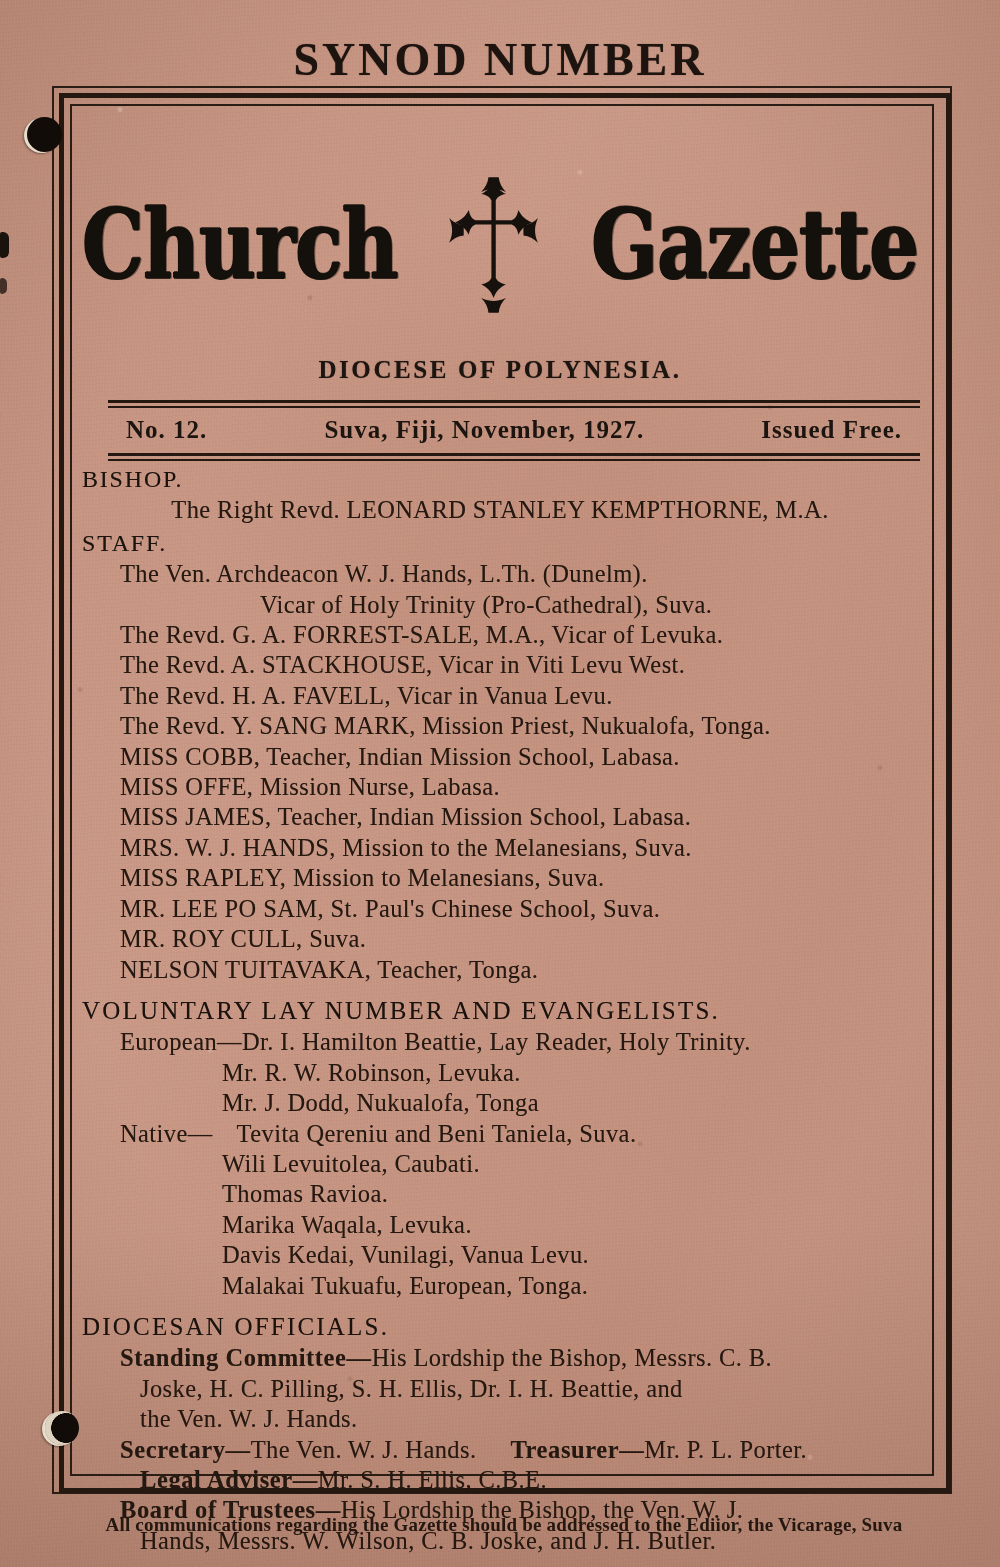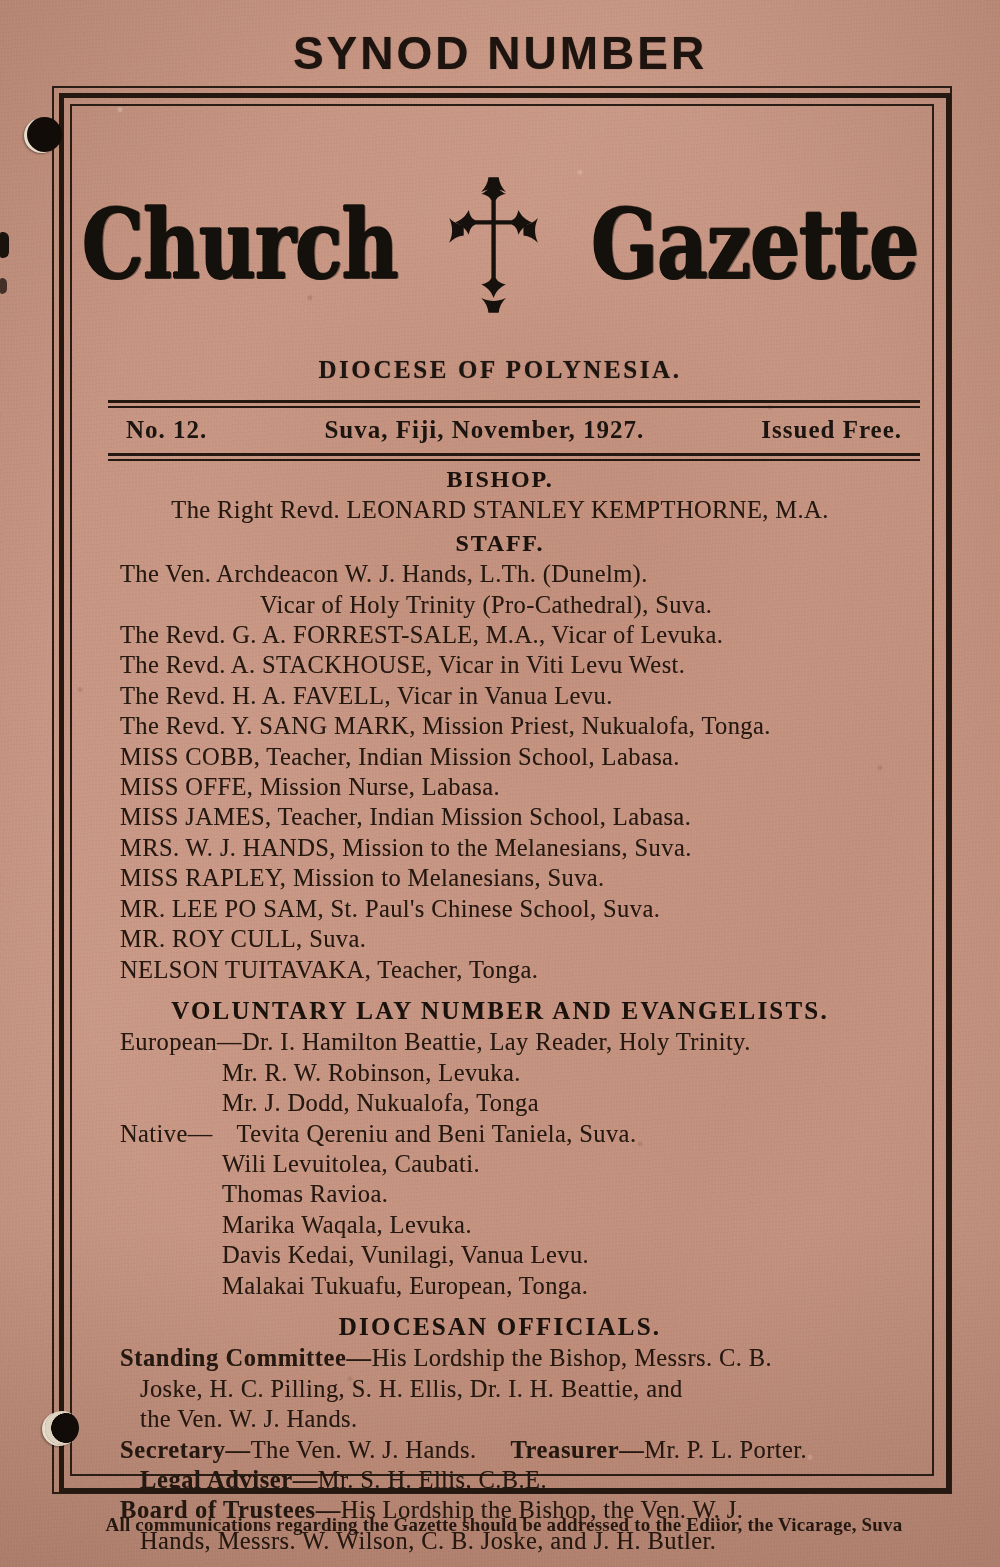--- a/index.html
+++ b/index.html
@@ -55,23 +55,23 @@
     inset: 0;
     pointer-events: none;
     background:
       radial-gradient(ellipse 82% 78% at 50% 47%, rgba(0,0,0,0) 55%, rgba(70,38,26,.16) 100%);
   }
 
   .layer { position: absolute; z-index: 3; }
 
   
   #synod-number {
-    top: 26px; left: 0; right: 0;
+    top: 33px; left: 0; right: 0;
     text-align: center;
-    font-family: Liberation Sans, sans-serif;
+    font-family: Liberation Serif, serif;
     font-weight: 700;
     font-size: 46px;
     letter-spacing: 3px;
     color: #1d1410;
     text-shadow: 0 0 1px rgba(40,24,16,.55);
   }
 
   
   #frame-outer {
     top: 86px; left: 52px;
@@ -179,22 +179,21 @@
 
   
   #content {
     top: 462px; left: 82px; width: 836px;
     color: #241810;
     font-size: 24.5px;
     line-height: 30.4px;
     letter-spacing: .4px;
   }
   .sec-head {
-    text-align: center;
-    font-weight: 700;
+    font-weight: 400;
     font-size: 24px;
     letter-spacing: 1.8px;
     margin: 2px 0 1px 0;
     color: #1a120d;
     text-shadow: 0 0 1px rgba(26,18,13,.45);
   }
   .sec-head.wide { letter-spacing: 2.2px; font-size: 25px; }
   .ctr { text-align: center; }
   .ind-1 { padding-left: 178px; }
   .ind-2 { padding-left: 140px; }

